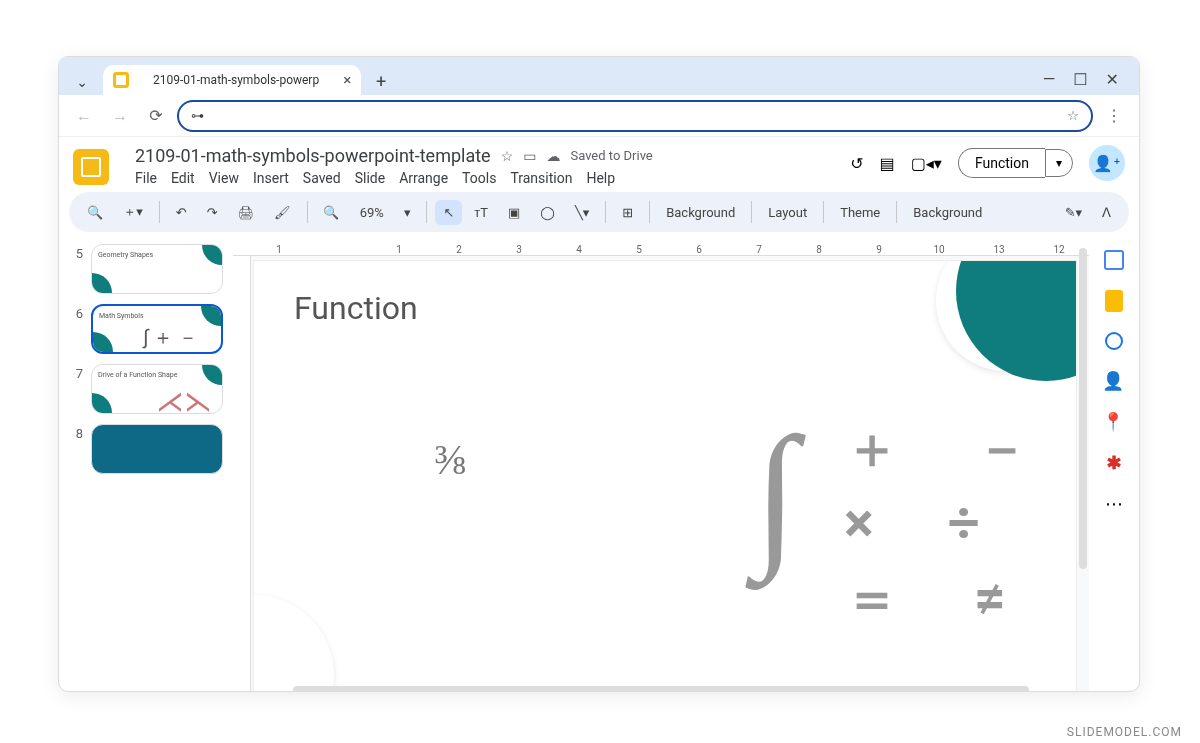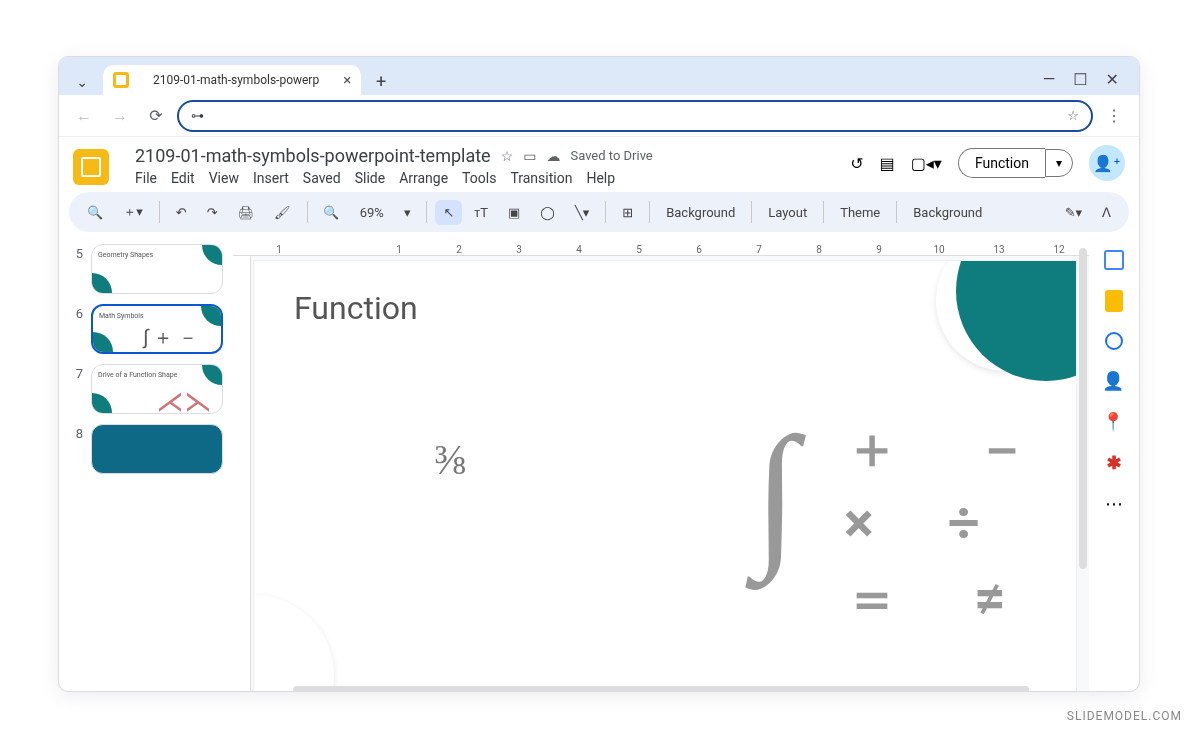--- a/index.html
+++ b/index.html
@@ -63,21 +63,21 @@
 .opgrid{left:590px;top:150px;font-size:56px;color:#999;font-weight:bold;line-height:75px;letter-spacing:30px}
 .scrollbar-v{position:absolute;right:2px;top:10px;width:8px;height:70%;background:#ddd;border-radius:6px}
 .scrollbar-h{position:absolute;left:60px;bottom:2px;right:60px;height:8px;background:#ddd;border-radius:6px}
 .sidepanel{width:50px;display:flex;flex-direction:column;align-items:center;gap:20px;padding-top:12px;font-size:18px}
 .sidepanel .cal{width:20px;height:20px;background:#fff;border:2px solid #4285f4;border-radius:3px;position:relative}
 .sidepanel .keep{width:18px;height:22px;background:#fbbc04;border-radius:3px}
 .sidepanel .task{width:18px;height:18px;border:2px solid #1a73e8;border-radius:50%}
 .sidepanel .person{color:#1a73e8}
 .sidepanel .pin{font-size:18px}
 .sidepanel .red{color:#d93025;font-weight:bold}
-.watermark{position:absolute;right:18px;bottom:20px;font-size:12px;color:#888;letter-spacing:1px}
+.watermark{position:absolute;right:18px;bottom:4px;font-size:12px;color:#888;letter-spacing:1px}
 </style>
 </head>
 <body>
 
 <div class="window">
   <div class="tabstrip">
     <div class="tab-menu">⌄</div>
     <div class="tab">
       <span class="fav"></span>
       <span>2109-01-math-symbols-powerp</span>

